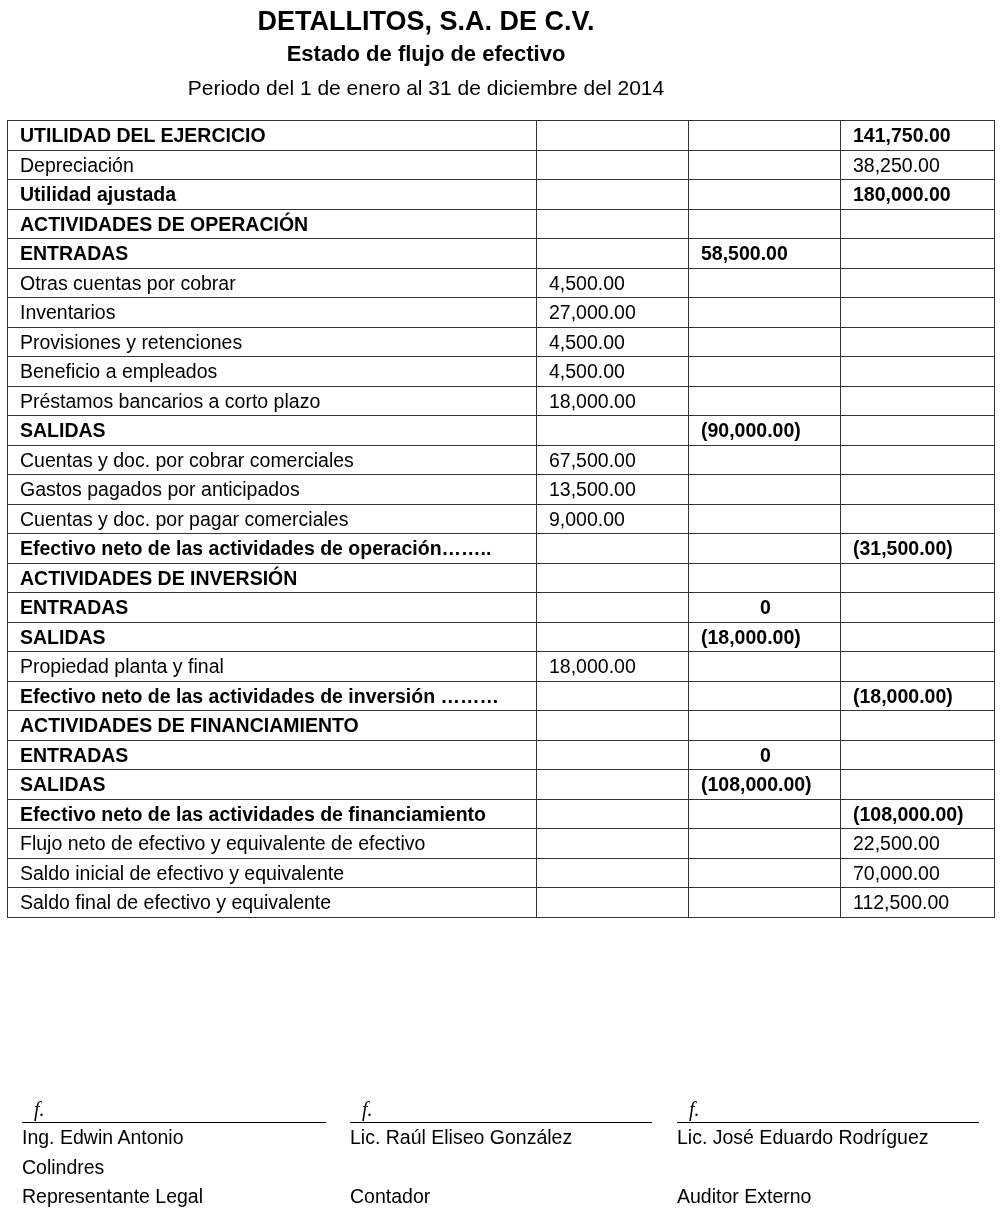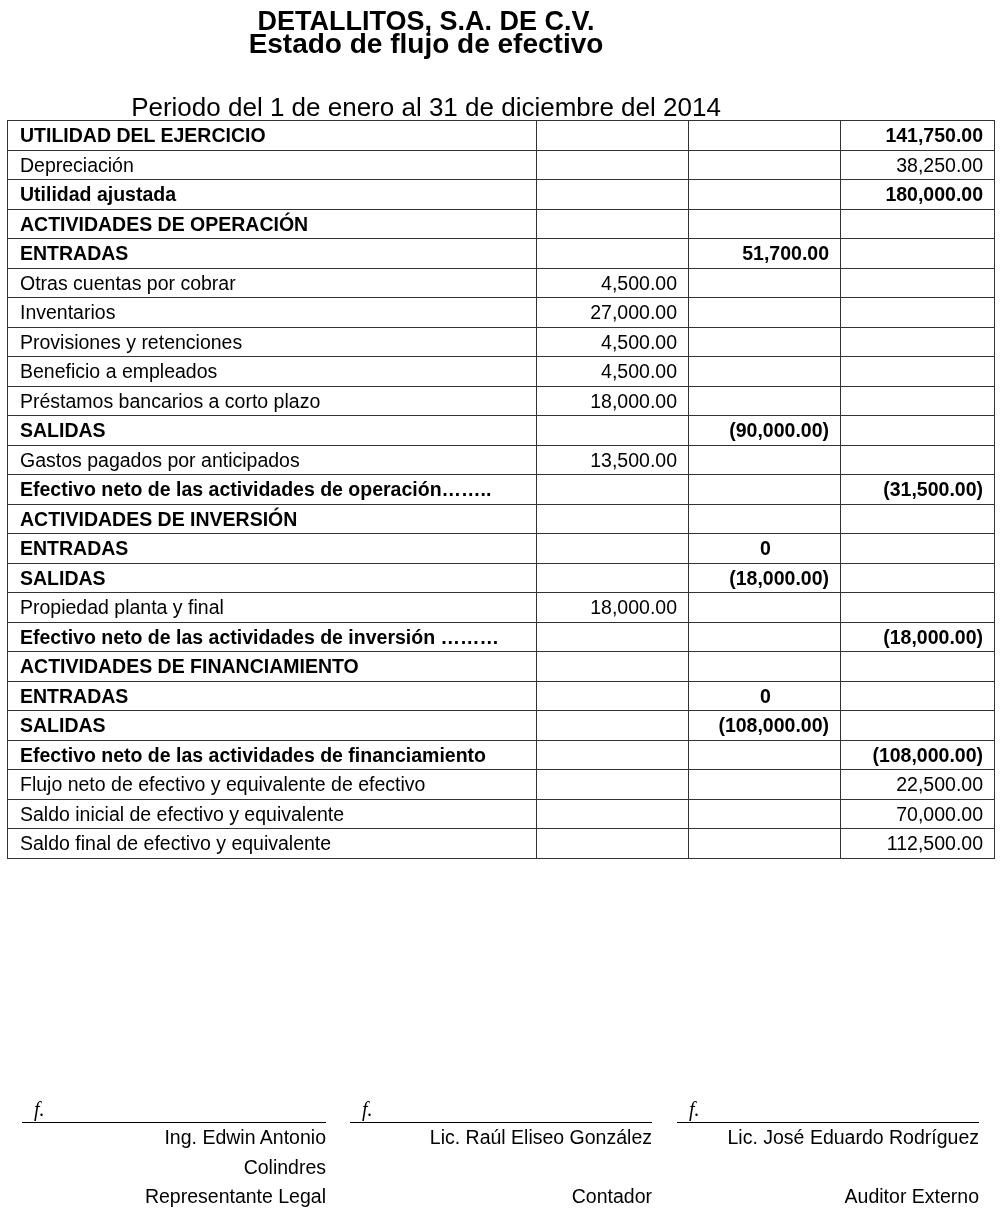--- a/index.html
+++ b/index.html
@@ -1,30 +1,30 @@
 <!DOCTYPE html>
 <html><head>
 <meta charset="utf-8">
 <style>
   html, body { margin:0; padding:0; background:#ffffff; }
   body { width:1000px; height:1222px; position:relative; font-family:"Liberation Sans", sans-serif; color:#000; overflow:hidden; }
   .hdr { position:absolute; left:0; width:852px; text-align:center; }
   .h1 { top:6px; font-size:27px; font-weight:bold; }
-  .h2 { top:28px; font-size:28px; font-weight:bold; }
-  .h3 { top:92px; font-size:26px; }
+  .h2 { top:41px; font-size:22px; font-weight:bold; }
+  .h3 { top:76px; font-size:21px; }
   table { position:absolute; left:7px; top:120px; border-collapse:collapse; table-layout:fixed; width:987px; }
   td { border:1.5px solid #333; height:29.5px; padding:0 10px 0 12px; font-size:19.5px; white-space:nowrap; overflow:hidden; box-sizing:border-box; line-height:28px; }
-  td.num { text-align:right; padding-right:11px; }
+  td.num { padding-right:11px; }
   td.c2 { text-align:center; }
   .b { font-weight:bold; }
   .u span { text-underline-offset:3px; }
   .sig { position:absolute; top:1096px; }
   .sig .f { font-style:italic; font-family:"Liberation Serif", serif; font-size:20px; padding-left:12px; height:26px; line-height:26px; }
   .sig .line { border-top:1.5px solid #000; }
-  .sig .name, .sig .role { text-align:right; font-size:19.5px; line-height:29.5px; }
+  .sig .name, .sig .role { text-align:left; font-size:19.5px; line-height:29.5px; }
 </style>
 </head>
 <body>
 
 <div class="hdr h1">DETALLITOS, S.A. DE C.V.</div>
 <div class="hdr h2">Estado de flujo de efectivo</div>
 <div class="hdr h3">Periodo del 1 de enero al 31 de diciembre del 2014</div>
 
 <table>
   <colgroup>
@@ -54,21 +54,21 @@
       </tr>
     <tr>
         <td class="b u"><span>ACTIVIDADES DE OPERACIÓN</span></td>
         <td></td>
         <td></td>
         <td></td>
       </tr>
     <tr>
         <td class="b">ENTRADAS</td>
         <td></td>
-        <td class="num b">51,700.00</td>
+        <td class="num b">58,500.00</td>
         <td></td>
       </tr>
     <tr>
         <td>Otras cuentas por cobrar</td>
         <td class="num">4,500.00</td>
         <td></td>
         <td></td>
       </tr>
     <tr>
         <td>Inventarios</td>
@@ -94,22 +94,34 @@
         <td></td>
         <td></td>
       </tr>
     <tr>
         <td class="b">SALIDAS</td>
         <td></td>
         <td class="num b u"><span>(90,000.00)</span></td>
         <td></td>
       </tr>
     <tr>
+        <td>Cuentas y doc. por cobrar comerciales</td>
+        <td class="num">67,500.00</td>
+        <td></td>
+        <td></td>
+      </tr>
+    <tr>
         <td>Gastos pagados por anticipados</td>
         <td class="num">13,500.00</td>
+        <td></td>
+        <td></td>
+      </tr>
+    <tr>
+        <td>Cuentas y doc. por pagar comerciales</td>
+        <td class="num u"><span>9,000.00</span></td>
         <td></td>
         <td></td>
       </tr>
     <tr>
         <td class="b">Efectivo neto de las actividades de operación……..</td>
         <td></td>
         <td></td>
         <td class="num b">(31,500.00)</td>
       </tr>
     <tr>

